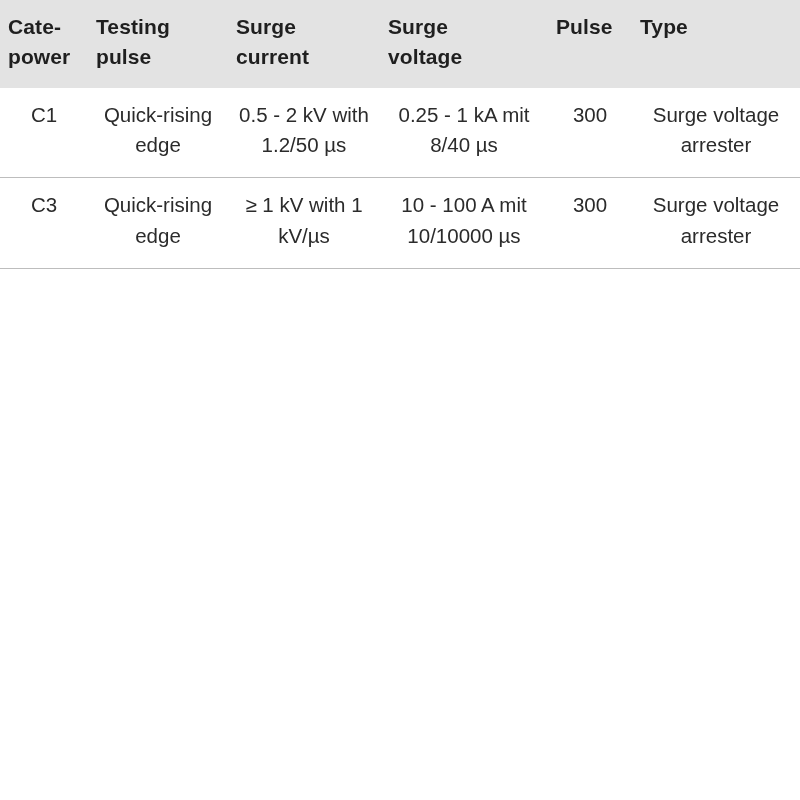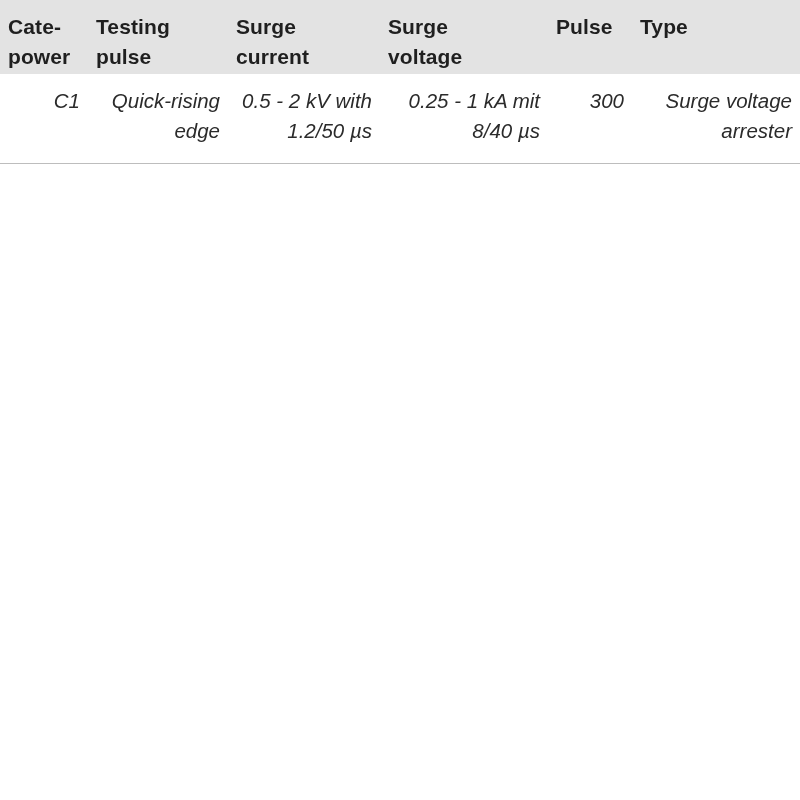--- a/index.html
+++ b/index.html
@@ -25,33 +25,32 @@
     table-layout: fixed;
   }
   table.spec-table thead th {
     background: #e3e3e3;
     text-align: left;
     vertical-align: top;
     font-weight: bold;
     font-size: 21px;
     line-height: 1.42;
     color: #1f1f1f;
-    padding: 12px 8px 2px 8px;
+    padding: 12px 8px 16px 8px;
     letter-spacing: 0.1px;
   }
   table.spec-table tbody td {
-    text-align: right;
+    text-align: center;
     vertical-align: top;
     font-size: 20.5px;
     line-height: 1.50;
     color: #2b2b2b;
     padding: 12px 8px 16px 8px;
     border-bottom: 1px solid #bdbdbd;
     word-wrap: break-word;
-    font-style: italic;
   }
   table.spec-table tbody tr:last-child td {
     border-bottom: 1px solid #bdbdbd;
   }
   
   col.c-category { width: 88px; }
   col.c-pulse-kind { width: 140px; }
   col.c-surge-voltage { width: 152px; }
   col.c-surge-current { width: 168px; }
   col.c-pulse { width: 84px; }
@@ -96,15 +95,23 @@
     </thead>
     <tbody>
       <tr>
         <td>C1</td>
         <td>Quick-rising edge</td>
         <td>0.5 - 2 kV with 1.2/50 µs</td>
         <td>0.25 - 1 kA mit 8/40 µs</td>
         <td>300</td>
         <td>Surge voltage arrester</td>
       </tr>
+      <tr>
+        <td>C3</td>
+        <td>Quick-rising edge</td>
+        <td>≥ 1 kV with 1 kV/µs</td>
+        <td>10 - 100 A mit 10/10000 µs</td>
+        <td>300</td>
+        <td>Surge voltage arrester</td>
+      </tr>
     </tbody>
   </table>
 </div>
 
 </body></html>

